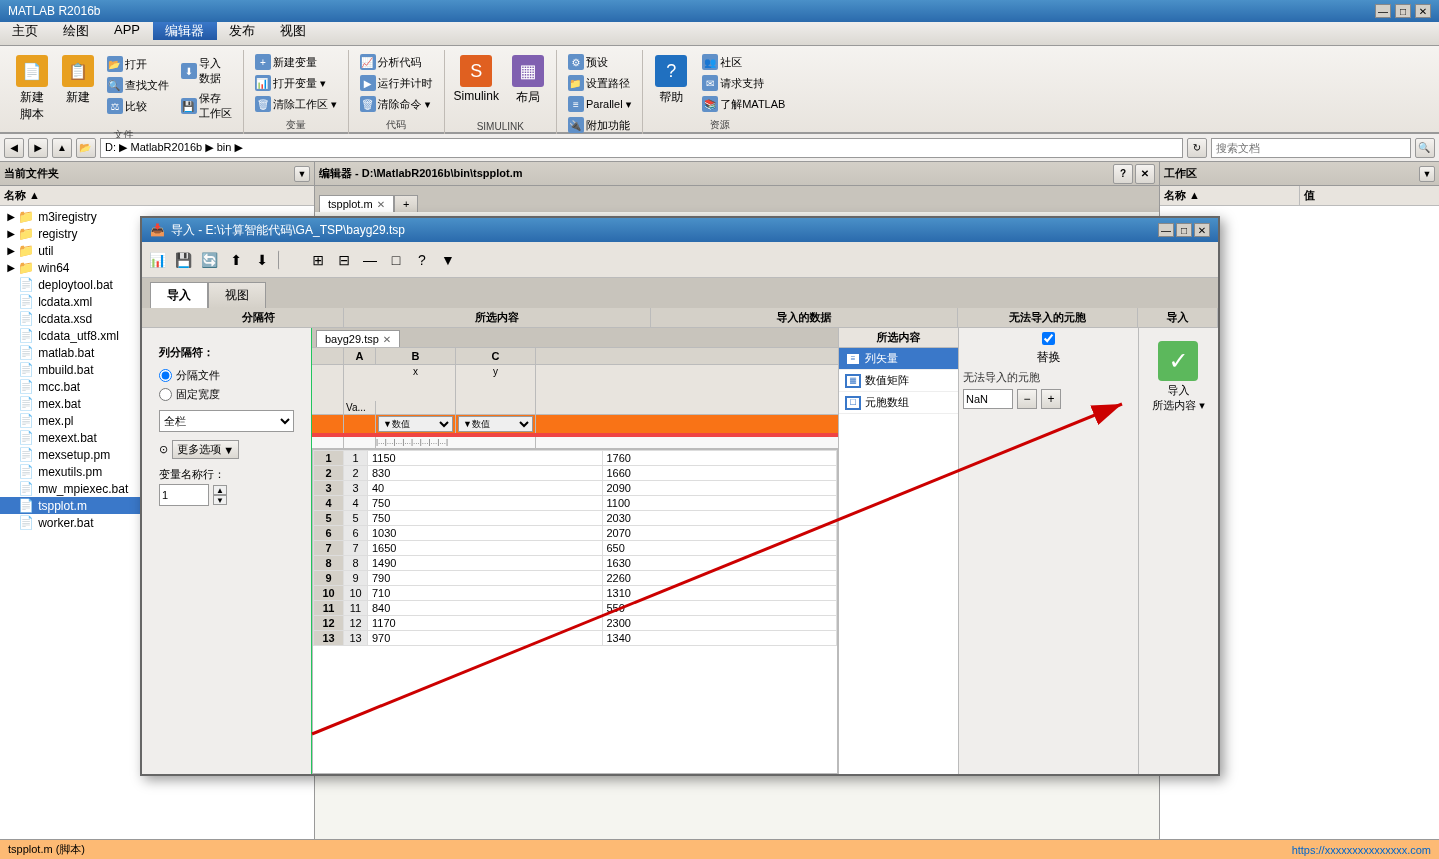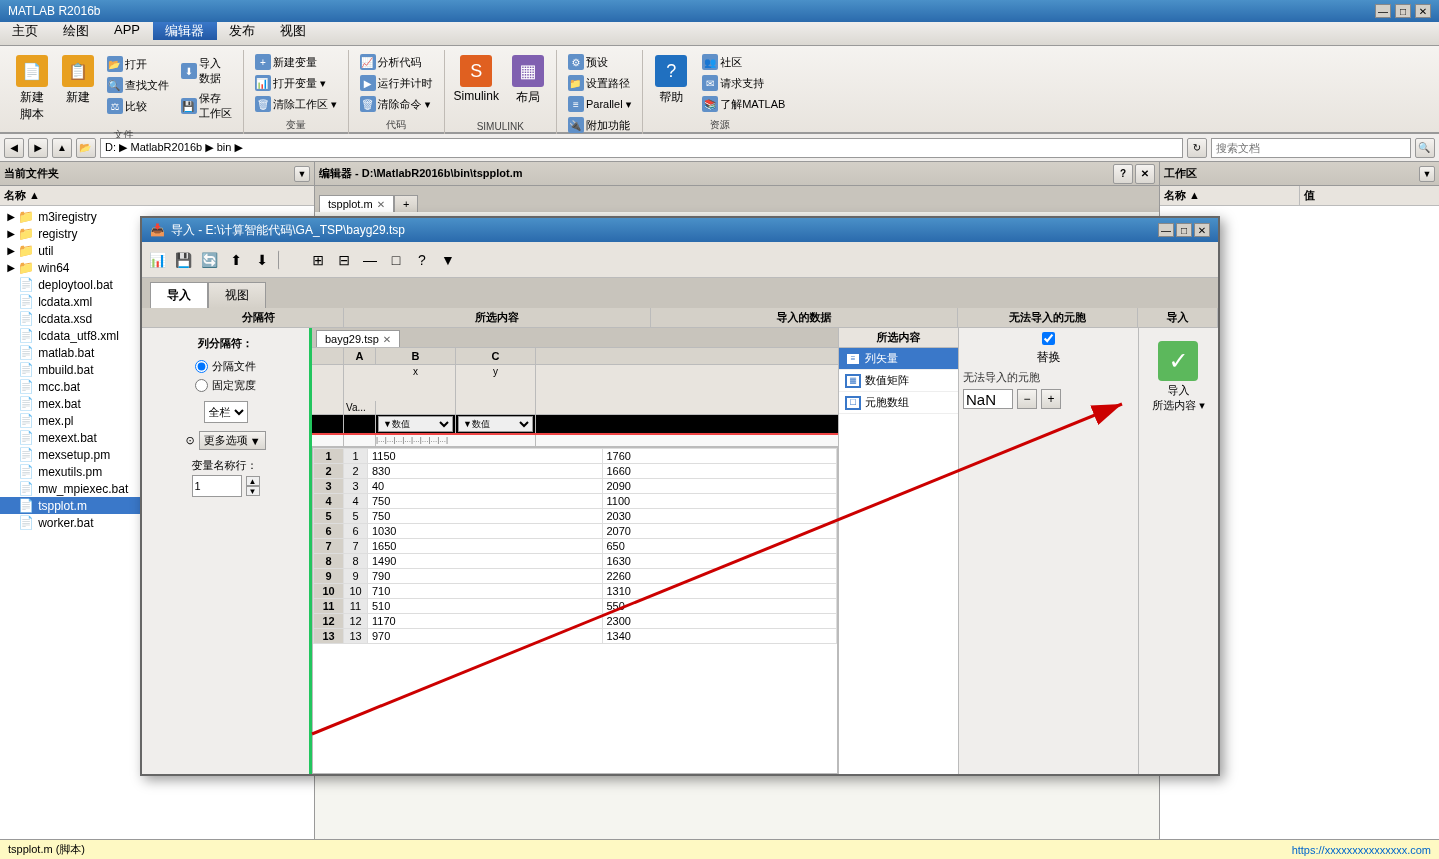--- a/index.html
+++ b/index.html
@@ -221,21 +221,21 @@
       width: 280px;
       background: white;
       border-left: 1px solid #999;
       display: flex;
       flex-direction: column;
     }
 
     
     .status-bar {
       height: 20px;
-      background: #fef9c3;
+      background: #fdba74;
       border-top: 1px solid #999;
       display: flex;
       align-items: center;
       padding: 0 8px;
       font-size: 11px;
       gap: 16px;
     }
 
     
     .dialog-overlay {
@@ -311,26 +311,25 @@
     
     .dialog-content {
       display: flex;
       flex: 1;
       overflow: hidden;
     }
 
     
     .import-left {
       width: 170px;
-      border-right: 3px solid #22c55e;
-      padding: 8px;
+      border-right: 1px solid #22c55e;
+      padding: 17px;
       display: flex;
       flex-direction: column;
       gap: 8px;
-      align-items: center;
     }
     .radio-group { display: flex; flex-direction: column; gap: 4px; }
     .radio-row { display: flex; align-items: center; gap: 4px; font-size: 11px; }
     .form-group { display: flex; flex-direction: column; gap: 2px; font-size: 11px; }
     .form-select {
       width: 100%; height: 22px; font-size: 11px;
       border: 1px solid #999; background: white;
     }
     .form-input {
       width: 50px; height: 22px; font-size: 11px;
@@ -410,21 +409,21 @@
     
     .import-nan {
       width: 180px;
       border-left: 1px solid #bbb;
       display: flex;
       flex-direction: column;
       padding: 4px;
       gap: 4px;
     }
     .nan-input {
-      width: 50px; height: 20px; font-size: 15px;
+      width: 50px; height: 20px; font-size: 11px;
       border: 1px solid #999; background: white; padding: 0 2px;
     }
     .nan-btn {
       width: 20px; height: 20px;
       border: 1px solid #999;
       background: linear-gradient(to bottom, #f5f3f0, #dbd8d2);
       display: flex; align-items: center; justify-content: center;
       font-size: 12px; cursor: pointer;
     }
 
@@ -892,21 +891,21 @@
         <div style="width:80px;border-right:1px solid #bbb;padding:2px;text-align:center;font-size:11px;font-weight:bold;">C</div>
       </div>
 
       <div style="display:flex;background:#e8e4de;border-bottom:1px solid #bbb;">
         <div style="width:32px;border-right:1px solid #bbb;padding:1px 2px;font-size:10px;"></div>
         <div style="width:32px;border-right:1px solid #bbb;padding:1px 2px;font-size:10px;margin-top:36px;">Va...</div>
         <div style="width:80px;border-right:1px solid #bbb;padding:1px 2px;font-size:10px;text-align:center;">x</div>
         <div style="width:80px;border-right:1px solid #bbb;padding:1px 2px;font-size:10px;text-align:center;">y</div>
       </div>
 
-      <div style="display:flex;background:#000000;border-bottom:2px solid #ef4444;">
+      <div style="display:flex;background:#f97316;border-bottom:4px solid #ef4444;">
         <div style="width:32px;border-right:1px solid #bbb;padding:1px 2px;font-size:10px;"></div>
         <div style="width:32px;border-right:1px solid #bbb;"></div>
         <div style="width:80px;border-right:1px solid #bbb;padding:1px 2px;font-size:10px;">
           <select style="font-size:9px;width:100%;height:16px;border:1px solid #999;"><option>▼数值</option></select>
         </div>
         <div style="width:80px;border-right:1px solid #bbb;padding:1px 2px;font-size:10px;">
           <select style="font-size:9px;width:100%;height:16px;border:1px solid #999;"><option>▼数值</option></select>
         </div>
       </div>
 
@@ -975,21 +974,21 @@
       </tr>
               <tr>
         <td class="row-num">10</td>
         <td class="col-a">10</td>
         <td>710</td>
         <td>1310</td>
       </tr>
               <tr>
         <td class="row-num">11</td>
         <td class="col-a">11</td>
-        <td>510</td>
+        <td>840</td>
         <td>550</td>
       </tr>
               <tr>
         <td class="row-num">12</td>
         <td class="col-a">12</td>
         <td>1170</td>
         <td>2300</td>
       </tr>
               <tr>
         <td class="row-num">13</td>

